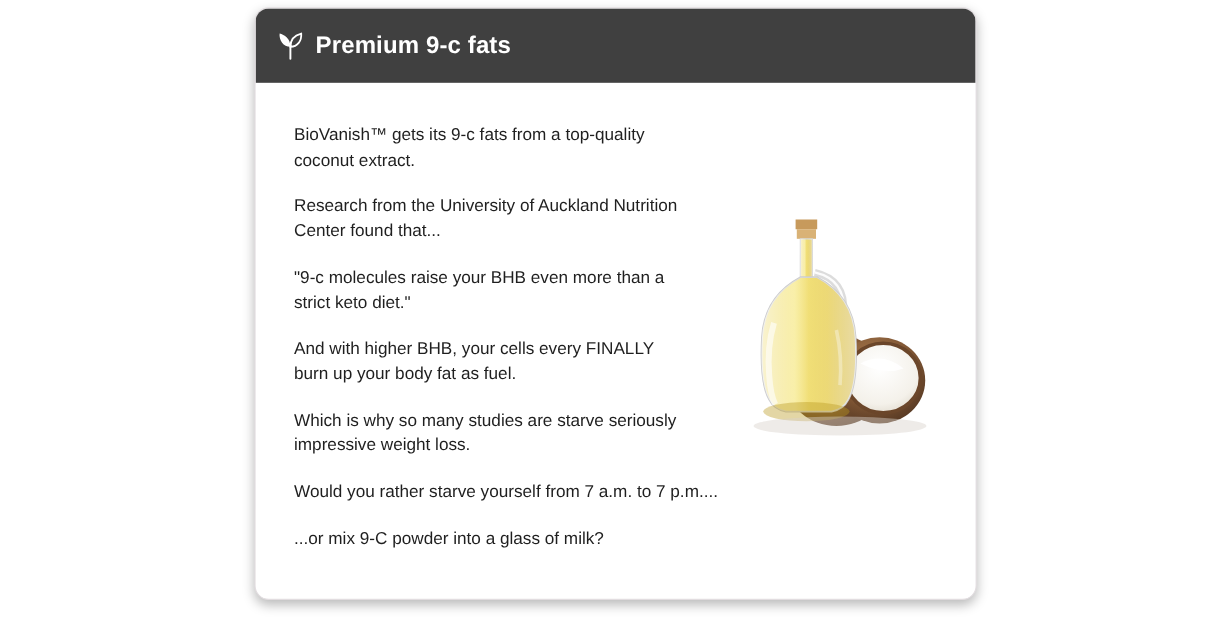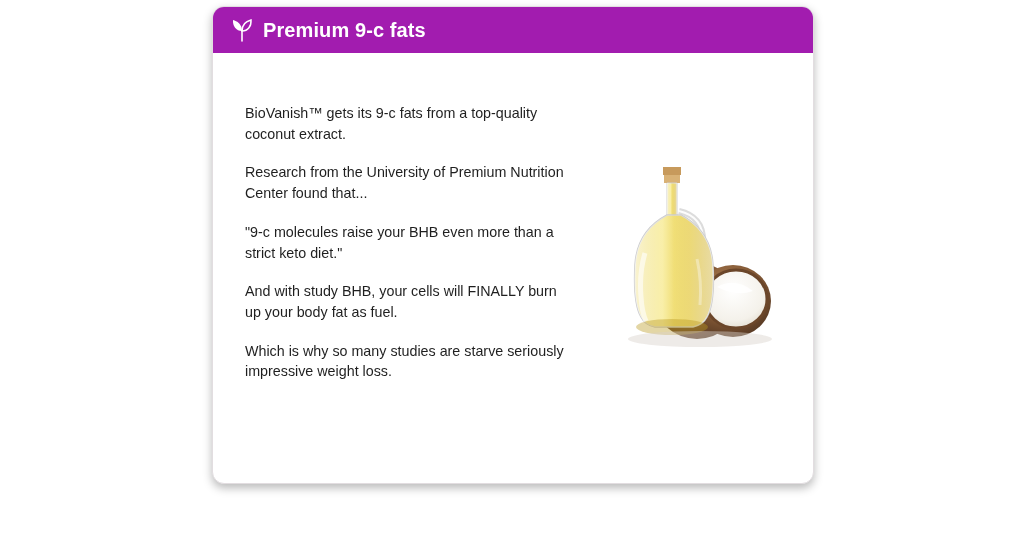--- a/index.html
+++ b/index.html
@@ -23,23 +23,23 @@
     left: 212px;
     top: 6px;
     width: 600px;
     border-radius: 12px;
     background: #ffffff;
     box-shadow: 0 4px 10px rgba(0,0,0,0.28);
     overflow: hidden;
     border: 1px solid #e2dde0;
   }
   .card-header {
-    background: #a21caf;
+    background: #404040;
     color: #ffffff;
-    height: 46px;
+    height: 62px;
     display: flex;
     align-items: center;
     padding: 0 18px;
     box-sizing: border-box;
   }
   .leaf-icon {
     width: 22px;
     height: 24px;
     margin-right: 10px;
     flex: 0 0 auto;
@@ -59,21 +59,21 @@
   }
   .copy {
     position: relative;
     z-index: 2;
     color: #1f1f1f;
     font-size: 14.3px;
     line-height: 1.45;
     max-width: 530px;
   }
   .copy p {
-    margin: 16px 0 18px 0;
+    margin: 0 0 18px 0;
   }
   .copy p.narrow {
     max-width: 320px;
   }
   .copy p:last-child {
     margin-bottom: 0;
   }
   .product-figure {
     position: absolute;
     right: 28px;
@@ -157,22 +157,24 @@
             <path d="M92 110 q5 22 3 46" fill="none" stroke="#ffffff" stroke-width="3" opacity="0.35"></path>
             <ellipse cx="67" cy="178" rx="36" ry="8" fill="#b9991f" opacity="0.4"></ellipse>
           </g>
 
           <ellipse cx="95" cy="190" rx="72" ry="8" fill="#d9d3cd" opacity="0.45"></ellipse>
         </svg>
       </div>
 
       <div class="copy">
         <p class="narrow">BioVanish™ gets its 9-c fats from a top-quality coconut extract.</p>
-        <p class="narrow">Research from the University of Premium Nutrition Center found that...</p>
+        <p class="narrow">Research from the University of Auckland Nutrition Center found that...</p>
         <p class="narrow">"9-c molecules raise your BHB even more than a strict keto diet."</p>
-        <p class="narrow">And with study BHB, your cells will FINALLY burn up your body fat as fuel.</p>
+        <p class="narrow">And with higher BHB, your cells every FINALLY burn up your body fat as fuel.</p>
         <p class="narrow">Which is why so many studies are starve seriously impressive weight loss.</p>
+        <p>Would you rather starve yourself from 7 a.m. to 7 p.m....</p>
+        <p>...or mix 9-C powder into a glass of milk?</p>
 
       </div>
 
     </div>
   </div>
 </div>
 
 </body></html>

